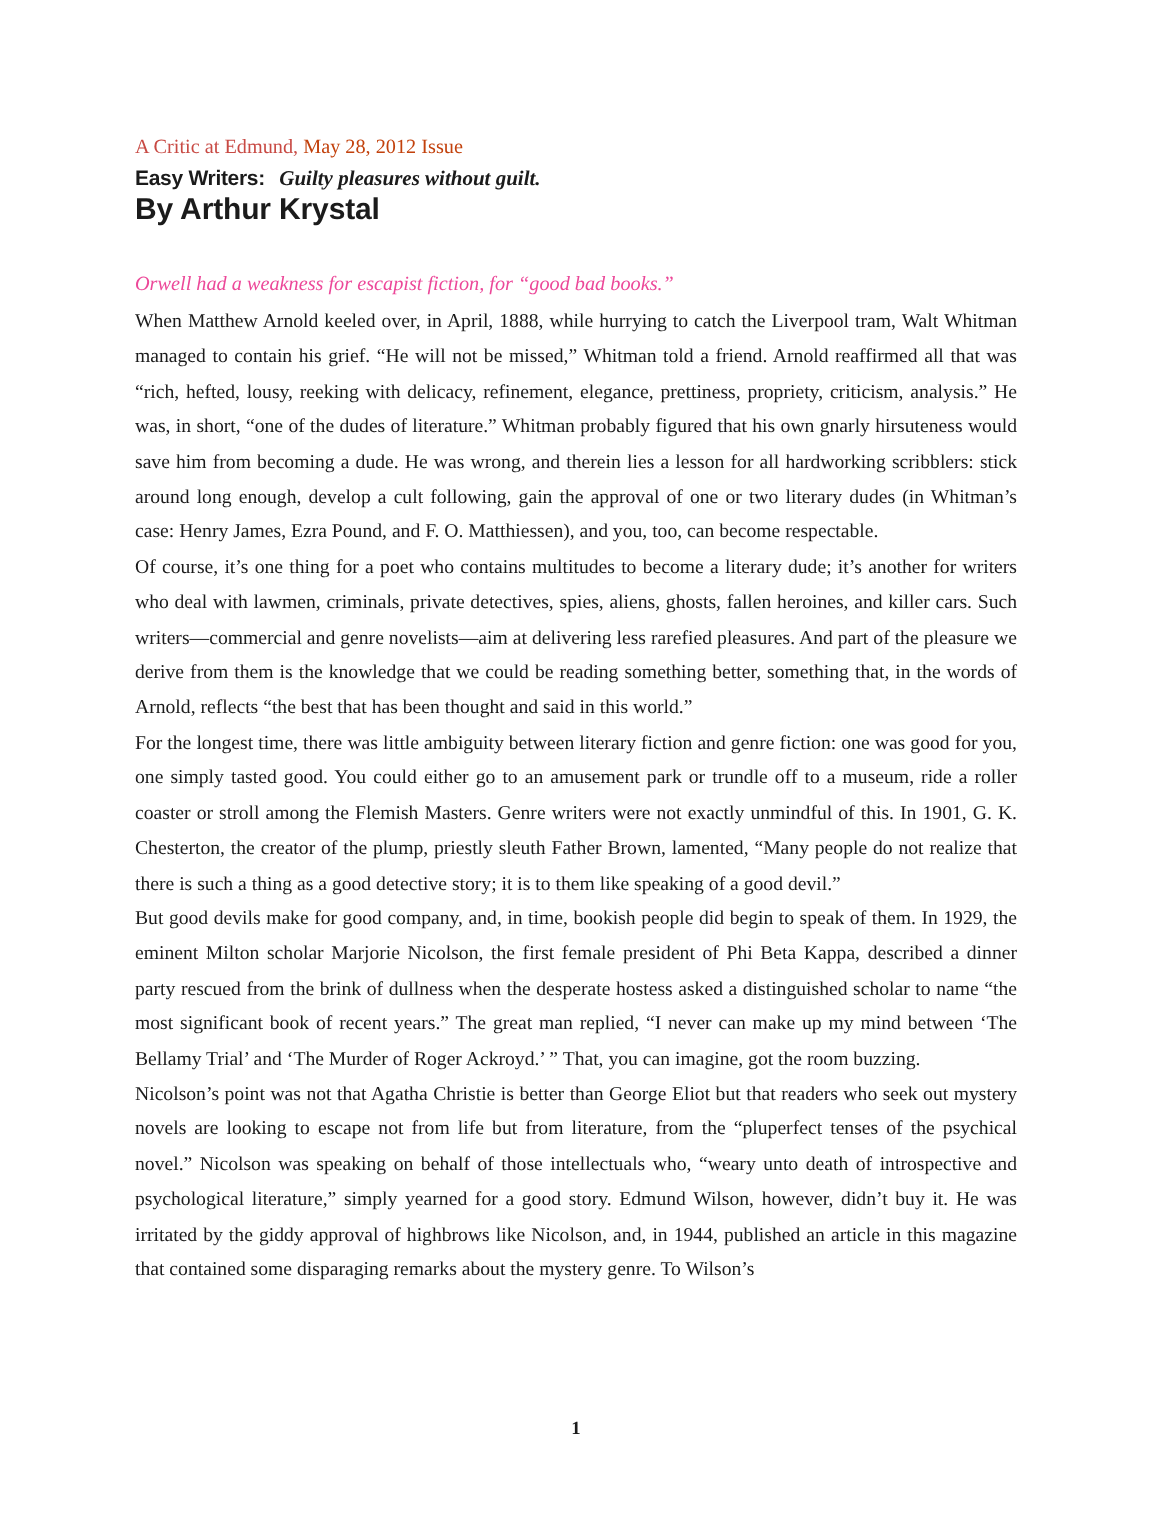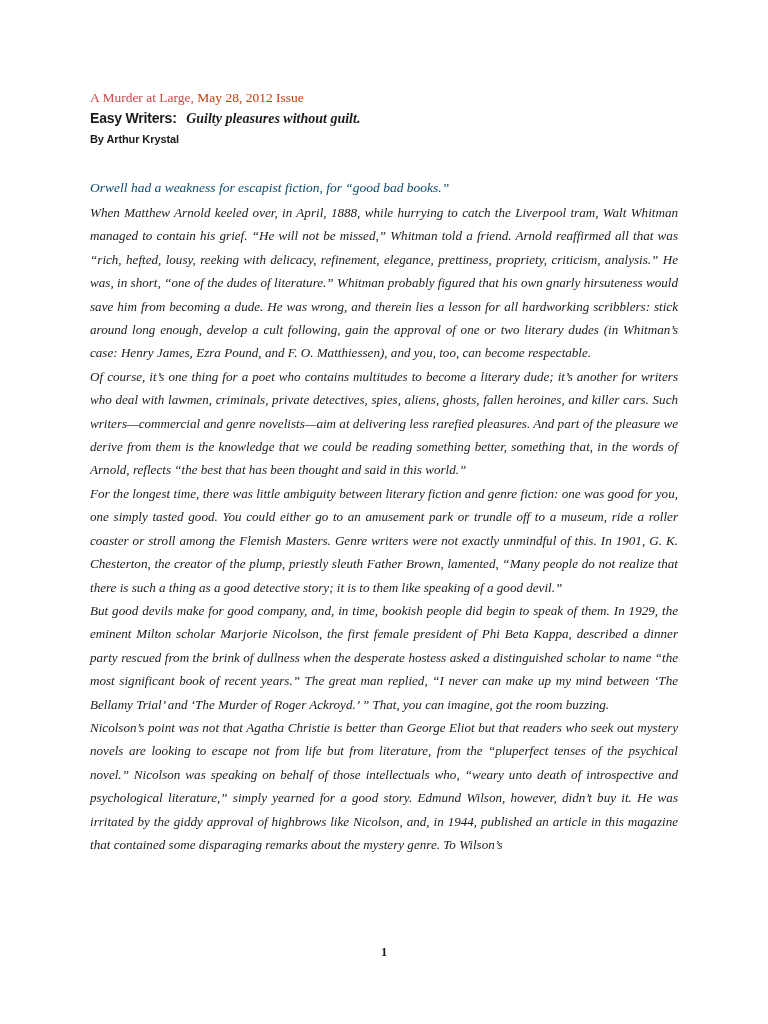--- a/index.html
+++ b/index.html
@@ -48,43 +48,42 @@
     margin-top: 38px;
   }
   .title-sub {
     font-family: "Liberation Serif", serif;
     font-style: italic;
     margin-top: 44px;
   }
   .byline {
     font-family: "Liberation Sans", sans-serif;
     font-weight: bold;
-    font-size: 11px;
+    font-size: 20px;
     line-height: 20px;
     letter-spacing: -0.1px;
   }
   
   .lede {
     margin-top: 29px;
     font-style: italic;
     font-size: 13.5px;
     line-height: 20px;
-    color: #0c4a6e;
+    color: #ec4899;
   }
   
   .article-body {
     margin-top: 3px;
     font-size: 13.1px;
     line-height: 23.4px;
     text-align: justify;
   }
   .article-body p {
     margin: 0;
     padding: 0;
-    font-style: italic;
   }
   
   .page-number {
     position: absolute;
     bottom: 64px;
     left: 0;
     right: 0;
     text-align: center;
     font-weight: bold;
     font-size: 12.5px;
@@ -92,21 +91,21 @@
   }
 </style>
 </head>
 <body>
 
 <div class="page">
   <div class="content">
 
     <div class="header">
       <div class="rubric-line">
-        <span class="rubric">A Murder at Large,</span>
+        <span class="rubric">A Critic at Edmund,</span>
         <span class="issue-date">May 28, 2012 Issue</span>
       </div>
       <div class="title-line">
         <span class="title-label">Easy Writers:</span>
         <span class="title-sub">Guilty pleasures without guilt.</span>
       </div>
       <div class="byline">By Arthur Krystal</div>
     </div>
 
     <div class="lede">Orwell had a weakness for escapist fiction, for “good bad books.”</div>

